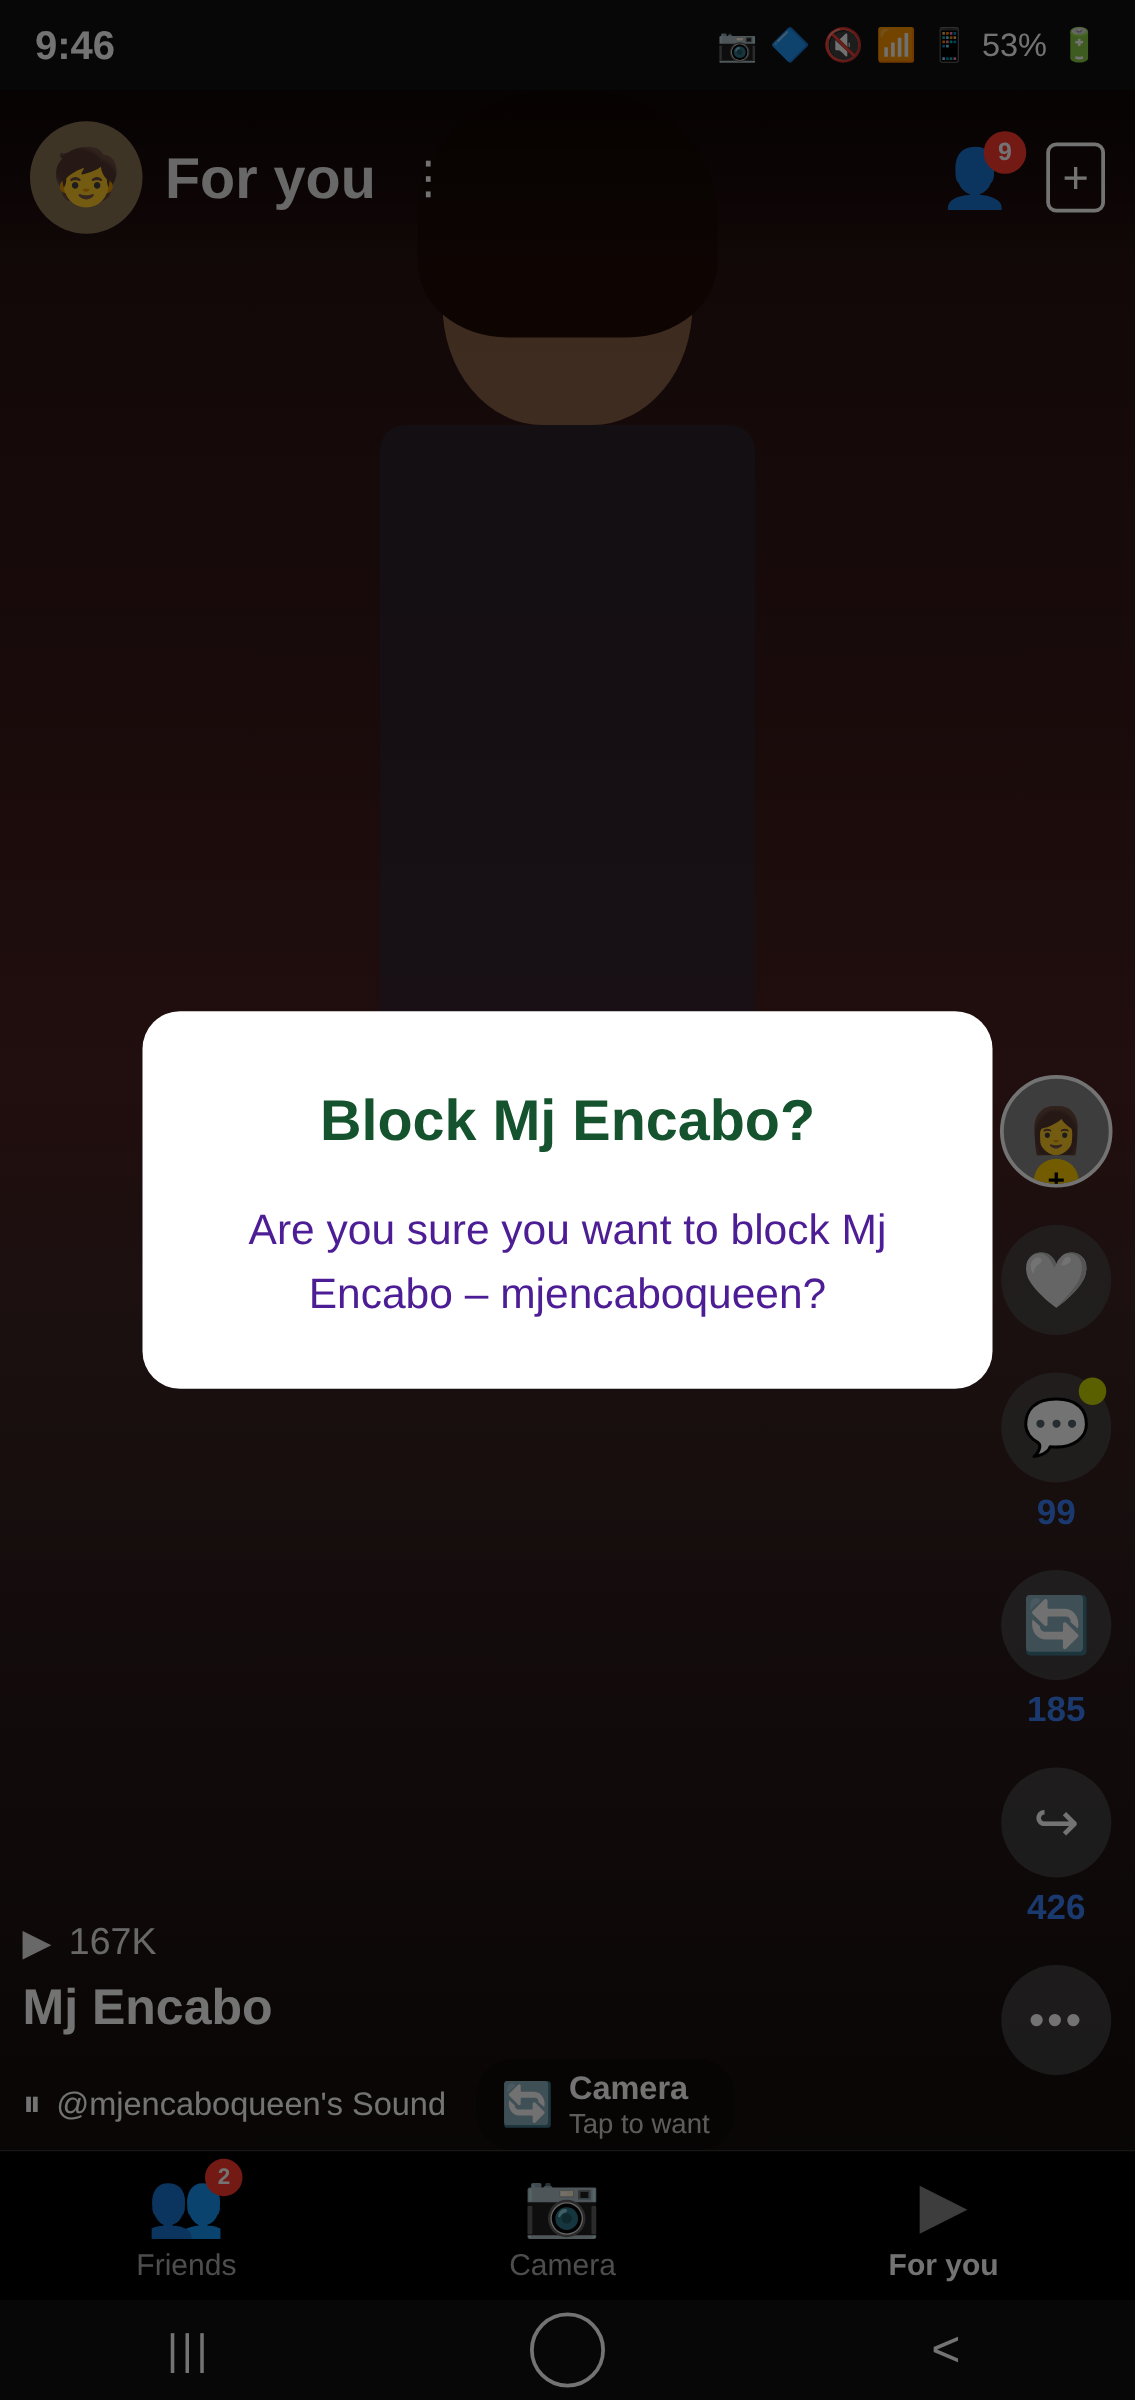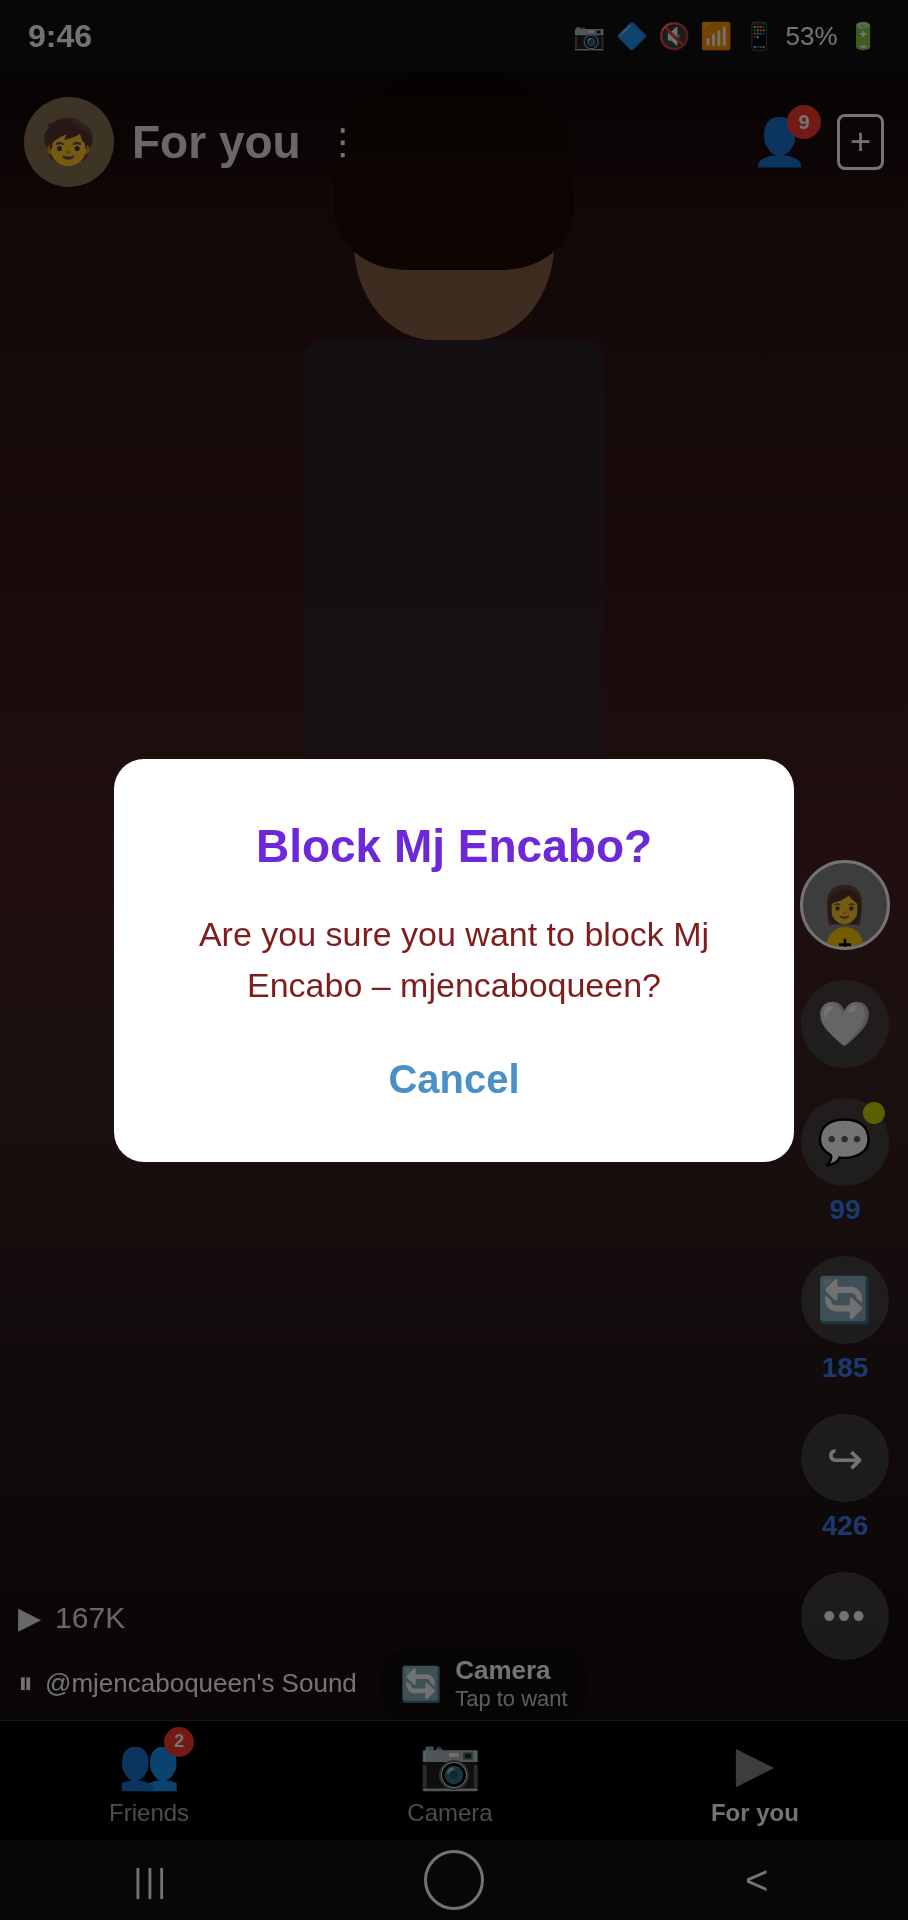--- a/index.html
+++ b/index.html
@@ -371,26 +371,26 @@
       width: 680px;
       padding: 60px 50px 50px;
       display: flex;
       flex-direction: column;
       align-items: center;
       gap: 36px;
     }
     .dialog-title {
       font-size: 46px;
       font-weight: 800;
-      color: #6d28d9;
+      color: #14532d;
       text-align: right;
     }
     .dialog-message {
       font-size: 34px;
-      color: #7f1d1d;
+      color: #4c1d95;
       text-align: center;
       line-height: 1.5;
       padding: 0 10px;
     }
     .block-btn {
       width: 100%;
       height: 110px;
       background: #3a3f4a;
       color: #fff;
       border: none;
@@ -496,20 +496,21 @@
       <span style="font-size:36px; letter-spacing:2px;">•••</span>
     </div>
   </div>
 </div>
 
 <div class="bottom-info">
   <div class="play-count">
     <span>▶</span>
     <span>167K</span>
   </div>
+  <div class="username">Mj Encabo</div>
   <div class="sound-bar">
     <div class="sound-info">
       <span style="font-size:30px;">⏸</span>
       <span class="sound-text">@mjencaboqueen's Sound</span>
     </div>
     <div class="remixes-info">
       <span style="font-size:34px;">🔄</span>
       <div>
         <div style="font-size:26px; font-weight:600;">Camera</div>
         <div style="font-size:22px; opacity:0.8;">Tap to want</div>
@@ -545,15 +546,14 @@
   </button>
   <button class="android-nav-btn" style="background:none; border:none;">
     <span style="color:#fff; font-size:40px;">&lt;</span>
   </button>
 </div>
 
 <div class="modal-overlay">
   <div class="block-dialog">
     <h2 class="dialog-title">Block Mj Encabo?</h2>
     <p class="dialog-message">Are you sure you want to block Mj Encabo – mjencaboqueen?</p>
-    <button class="cancel-btn">Cancel</button>
   </div>
 </div>
 
 </body></html>

